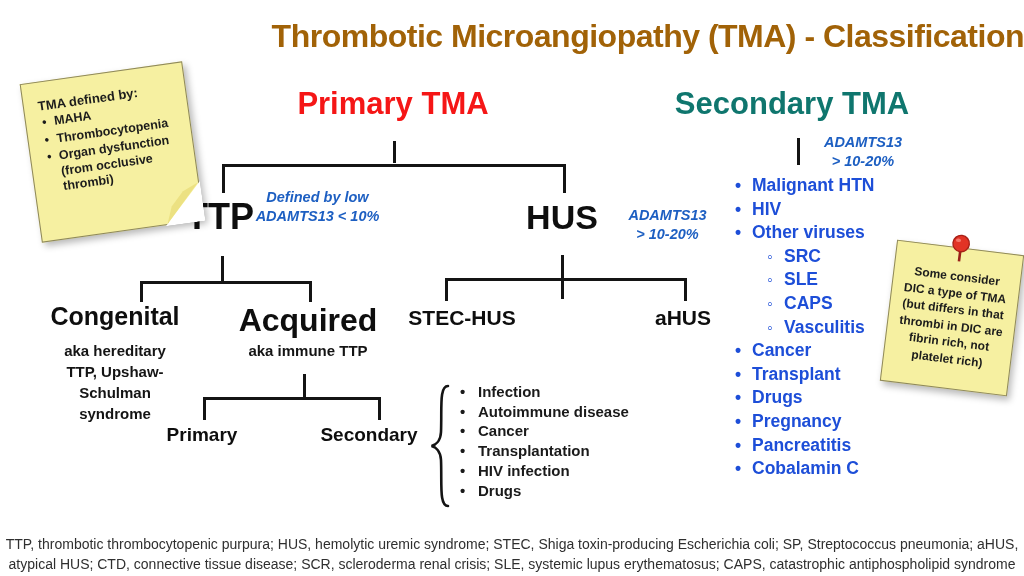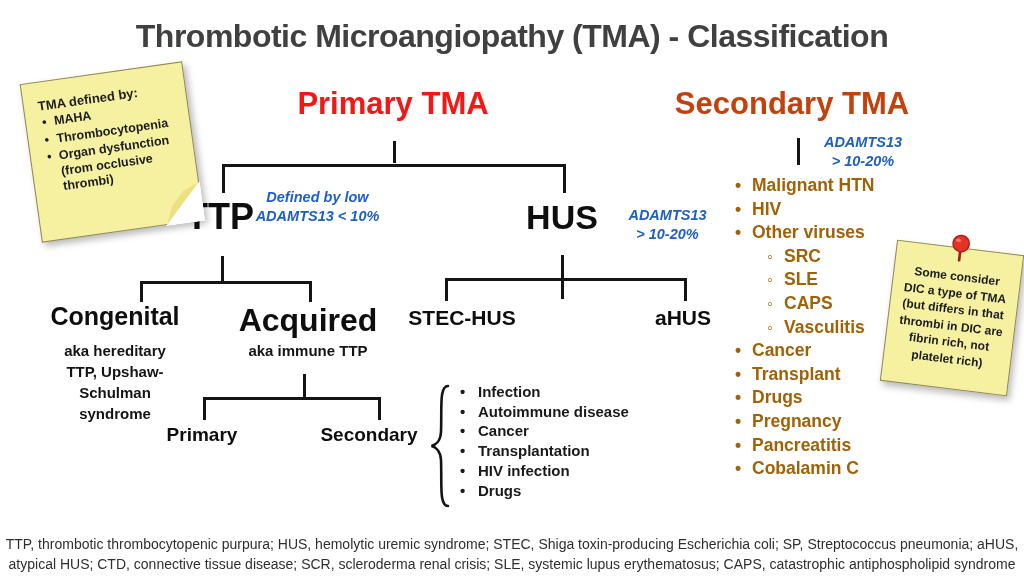--- a/index.html
+++ b/index.html
@@ -1,25 +1,25 @@
 <!DOCTYPE html>
 <html><head>
 <meta charset="utf-8">
 <style>
   html,body{margin:0;padding:0;background:#ffffff;}
   body{width:1024px;height:576px;font-family:"Liberation Sans",sans-serif;overflow:hidden;}
   .canvas{position:relative;width:1024px;height:576px;background:#ffffff;}
 
-  .title{position:absolute;top:18px;left:0;width:100%;text-align:center;
-         font-size:32px;font-weight:bold;color:#404040;letter-spacing:-0.5px;}
+  .title{position:absolute;top:18px;left:0;width:100%;text-align:right;
+         font-size:32px;font-weight:bold;color:#a16207;letter-spacing:-0.5px;}
 
   
   .branch-heading{position:absolute;font-weight:bold;font-size:31px;text-align:center;}
   .heading-primary{left:283px;top:86px;width:220px;color:#f51616;}
-  .heading-secondary{left:672px;top:86px;width:240px;color:#c2410c;}
+  .heading-secondary{left:672px;top:86px;width:240px;color:#0f766e;}
 
   
   .node{position:absolute;font-weight:bold;color:#0e0e0e;text-align:center;white-space:nowrap;}
   .node-ttp{left:170px;top:196px;width:100px;font-size:36px;}
   .node-hus{left:512px;top:198px;width:100px;font-size:34px;}
   .node-congenital{left:35px;top:302px;width:160px;font-size:25px;}
   .node-acquired{left:228px;top:302px;width:160px;font-size:32px;}
   .node-sub{position:absolute;font-weight:bold;color:#141414;text-align:center;font-size:15px;line-height:21px;}
   .sub-congenital{left:45px;top:340px;width:140px;}
   .sub-acquired{left:228px;top:340px;width:160px;white-space:nowrap;}
@@ -54,21 +54,21 @@
   .brace{position:absolute;left:427px;top:383px;}
 
   
   .causes{position:absolute;left:460px;top:382px;margin:0;padding:0;list-style:none;
           font-weight:bold;font-size:15px;line-height:19.7px;color:#1a1a1a;}
   .causes li{position:relative;padding-left:18px;white-space:nowrap;}
   .causes li::before{content:"\2022";position:absolute;left:0;}
 
   
   .sec-list{position:absolute;left:735px;top:174px;margin:0;padding:0;list-style:none;
-            font-weight:bold;font-size:17.5px;line-height:23.6px;color:#a16207;}
+            font-weight:bold;font-size:17.5px;line-height:23.6px;color:#1d4ed8;}
   .sec-list li{position:relative;padding-left:17px;white-space:nowrap;}
   .sec-list li.main::before{content:"\2022";position:absolute;left:0;}
   .sec-list li.sub{margin-left:32px;}
   .sec-list li.sub::before{content:"\25E6";position:absolute;left:0;font-size:16px;}
 
   
   .note{position:absolute;background:#f6f0a1;border:1px solid #8e885c;
         box-shadow:3px 4px 7px rgba(0,0,0,0.28);}
   .note-left{left:30px;top:72px;width:162px;height:158px;transform:rotate(-8deg);z-index:5;}
   .note-right{left:888px;top:247px;width:126px;height:140px;transform:rotate(7deg);z-index:5;}

